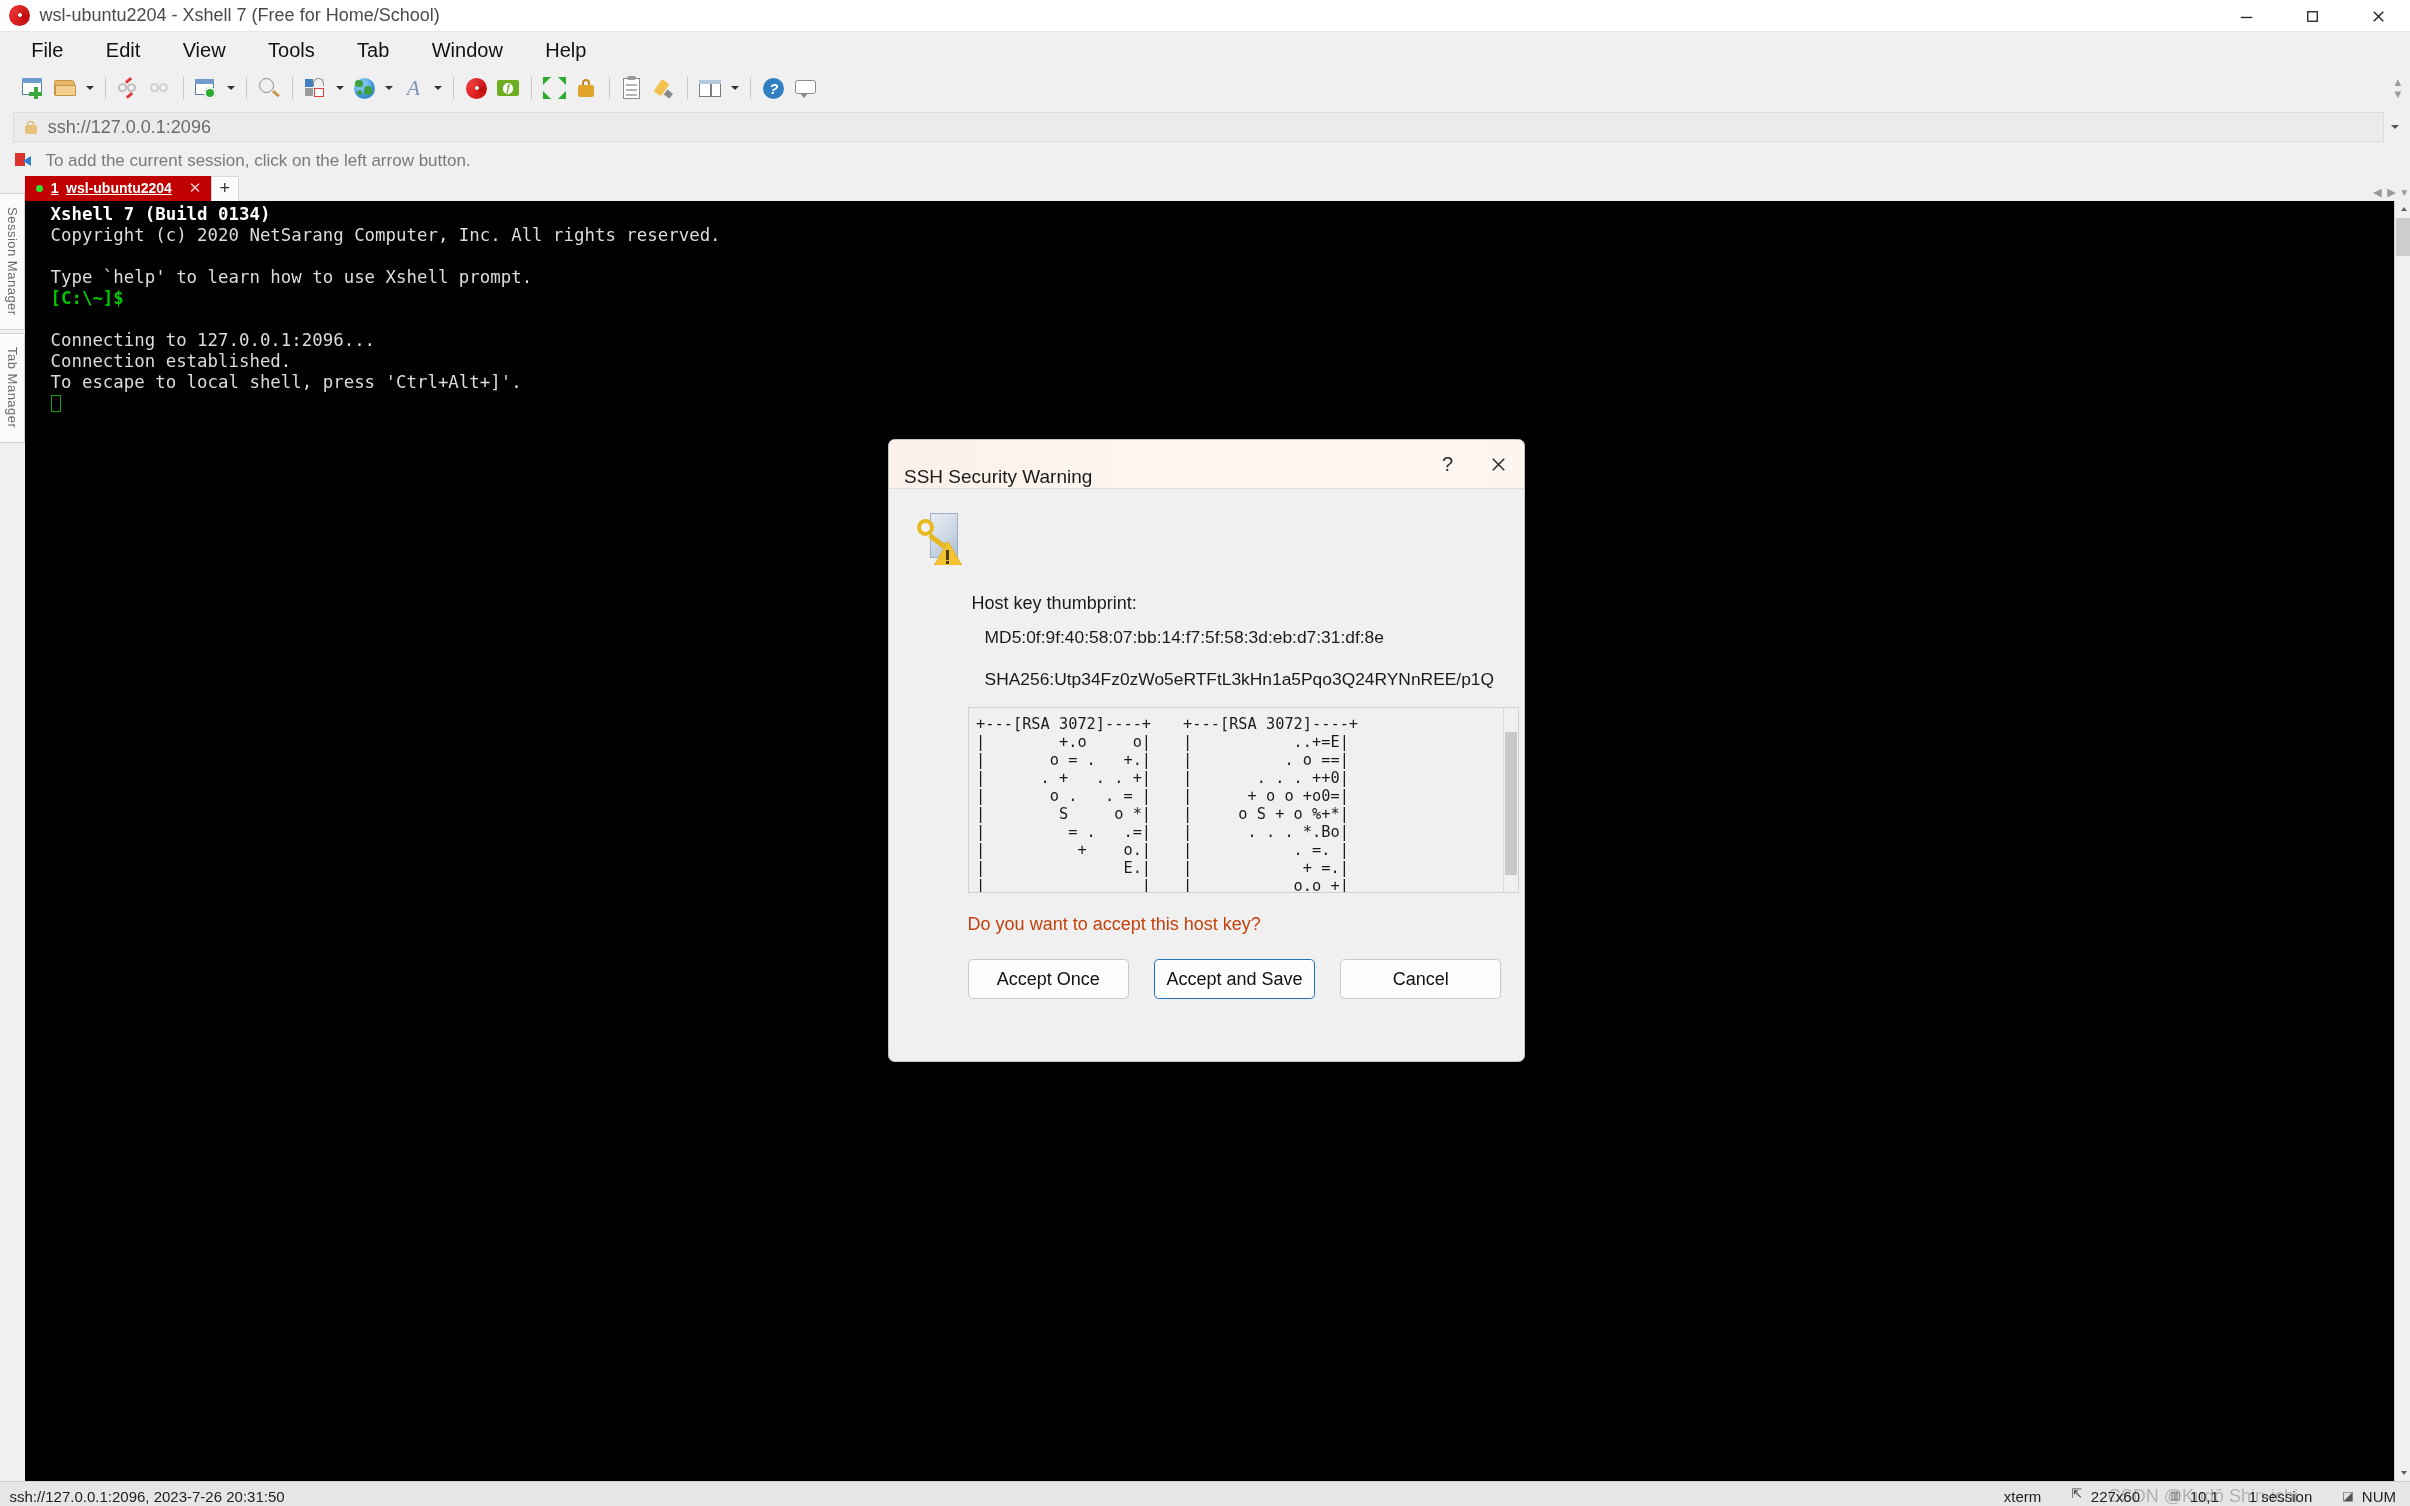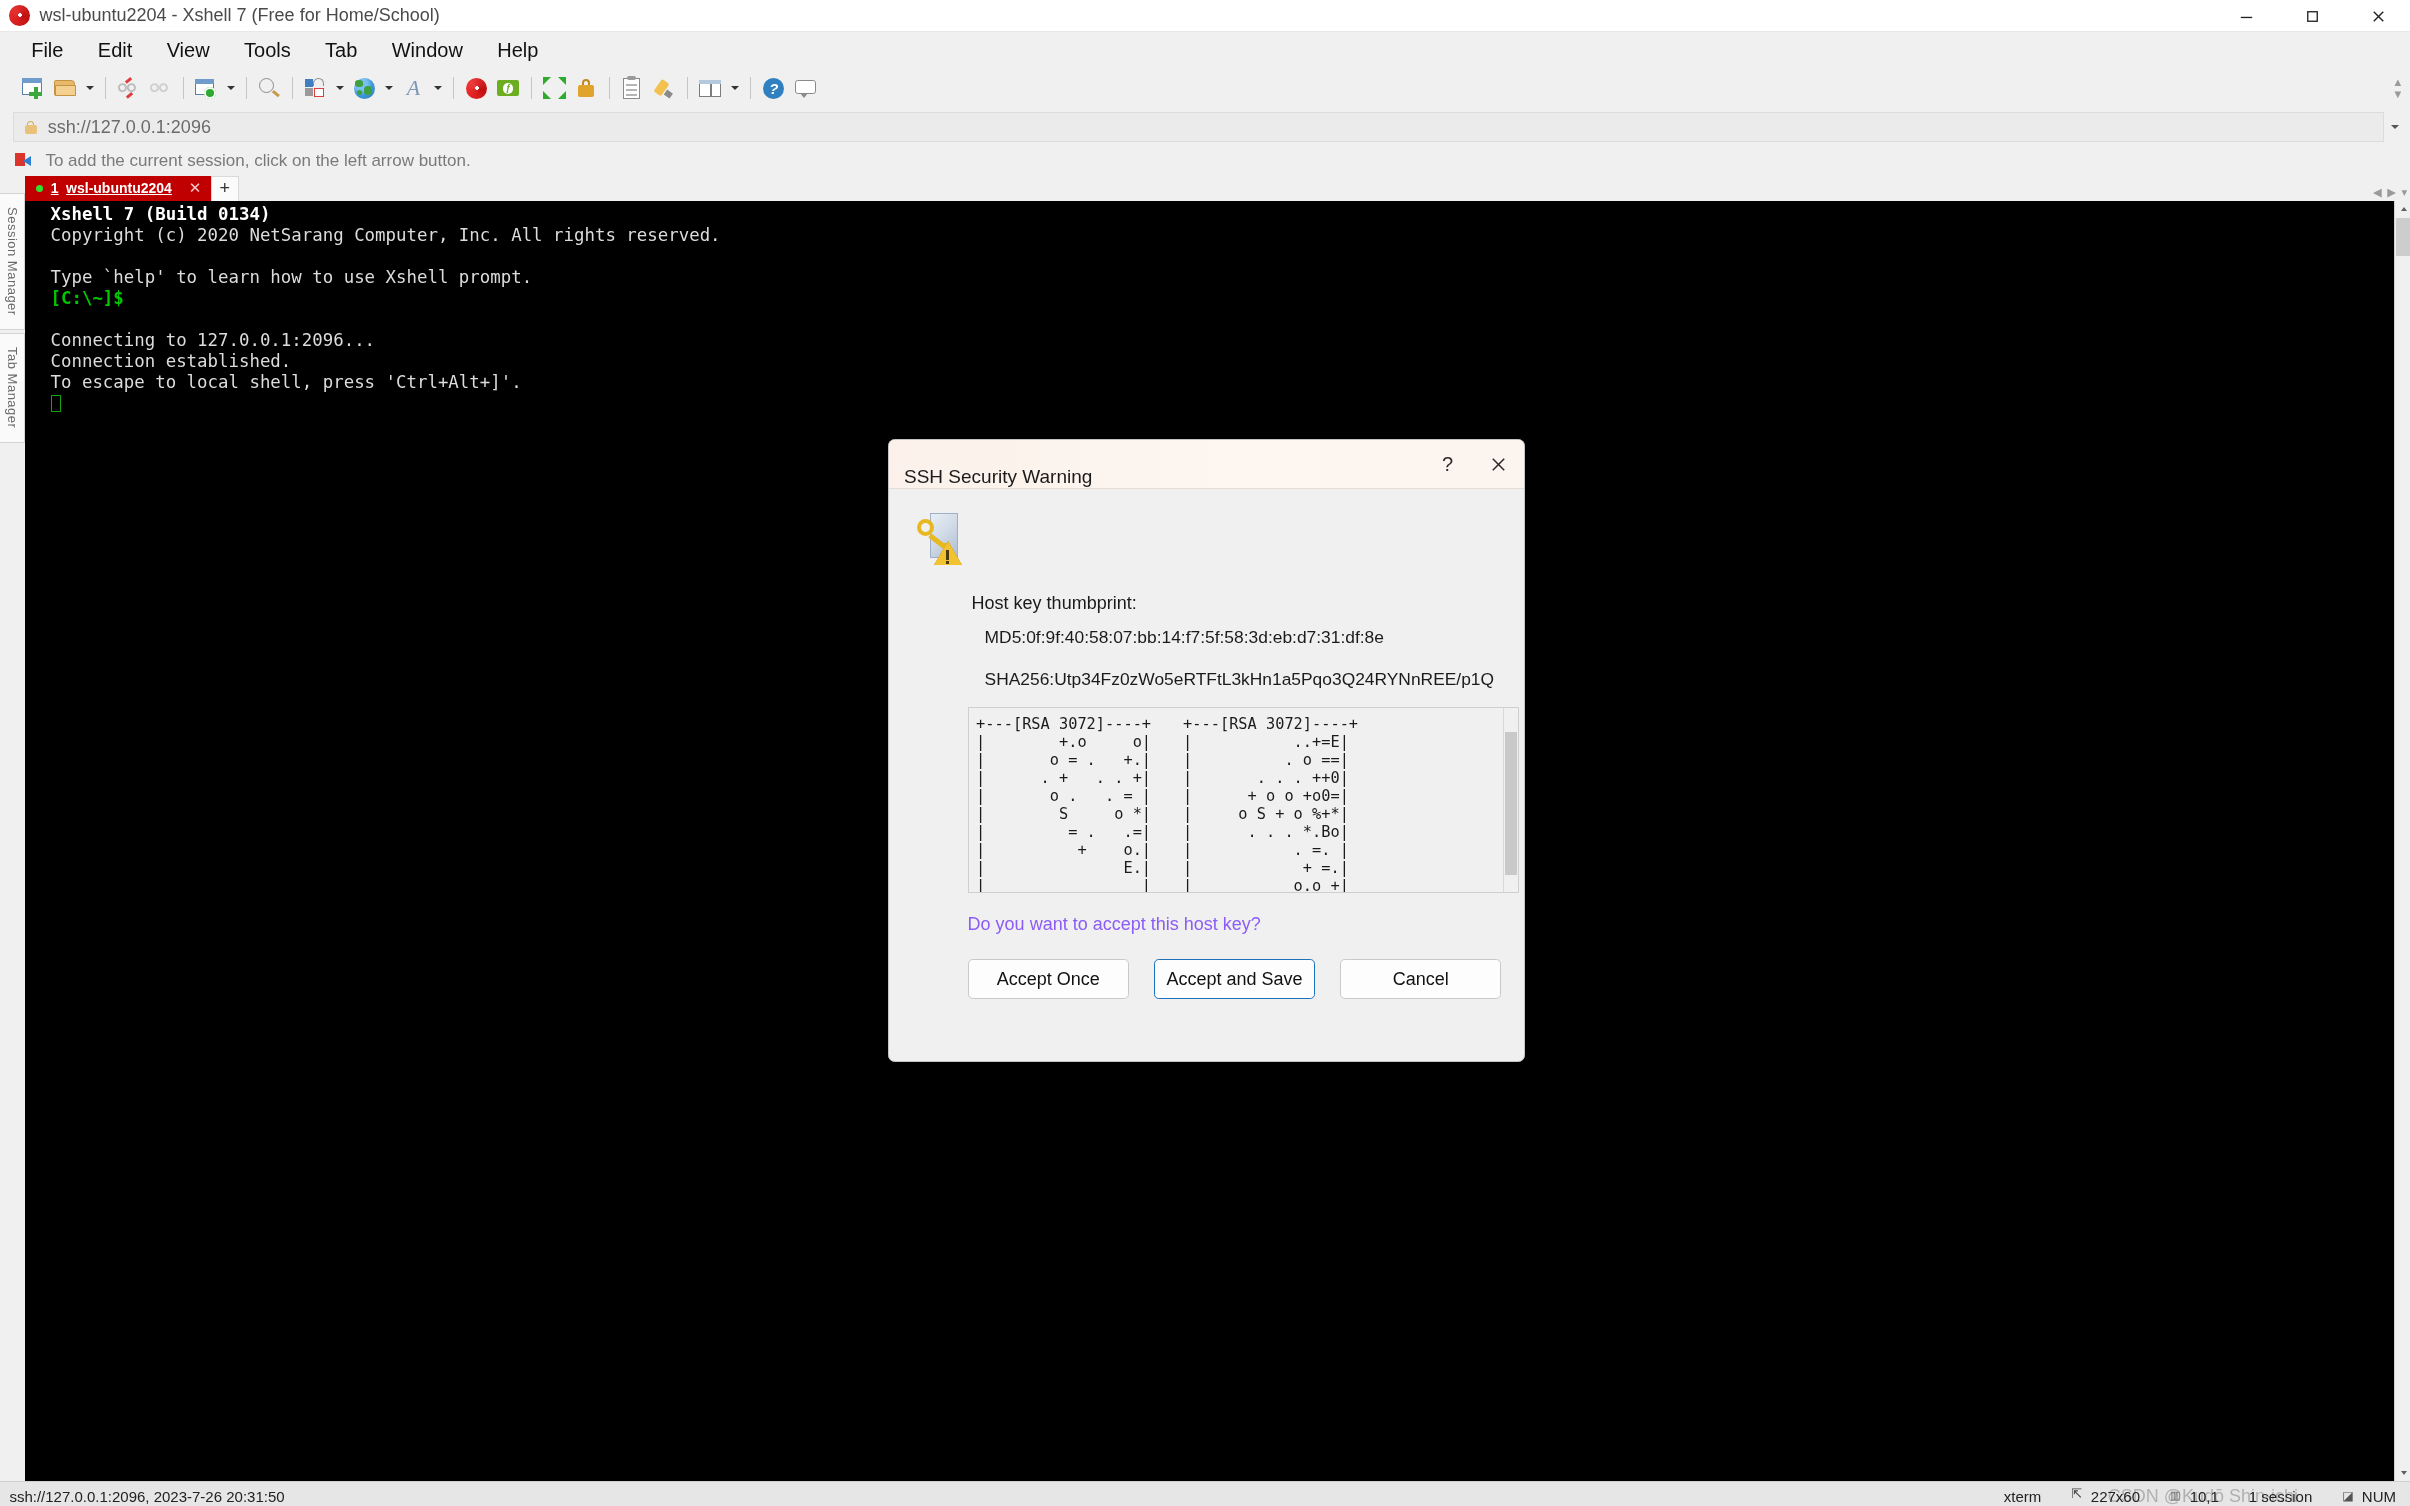--- a/index.html
+++ b/index.html
@@ -38,21 +38,21 @@
   }
   .win-btn {
     width: 66px; height: 32px; display: flex; align-items: center; justify-content: center;
     font-size: 18px; color: #222; line-height: 1;
   }
   .win-btn svg { display:block; }
 
   
   .menubar {
     height: 36px; background: #f0f0f0; display: flex; align-items: center;
-    padding-left: 19px; gap: 10px;
+    padding-left: 19px; gap: 18px;
   }
   .menu-item {
     font-size: 20px; color: #111; padding: 4.7px 12.2px; white-space: nowrap;
   }
 
   
   .toolbar {
     height: 40px; background: #f0f0f0; display: flex; align-items: center;
     padding-left: 17px; gap: 0px;
   }
@@ -374,21 +374,21 @@
   }
   .art-box.second { padding-left: 32px; }
   .art-scroll {
     position:absolute; right:0; top:0; width: 15px; height: 100%;
     background:#f0f0f0; border-left: 0.9px solid #d8d8d8;
   }
   .art-scroll .thumb {
     position:absolute; left:1.9px; top: 24.5px; width: 11.3px; height: 143px; background:#c9c9c9;
   }
 
-  .dlg-question { font-size: 18px; color:#8b5cf6; margin: 21px 0 0 56px; }
+  .dlg-question { font-size: 18px; color:#c2410c; margin: 21px 0 0 56px; }
 
   .dlg-buttons {
     display:flex; gap: 25px; margin: 24.5px 0 0 56px;
   }
   .dlg-btn {
     width: 190px; height: 40px; border-radius: 4.7px;
     background: #fdfdfd; border: 0.9px solid #c9c9c9;
     display:flex; align-items:center; justify-content:center;
     font-size: 18px; color:#111;
   }

